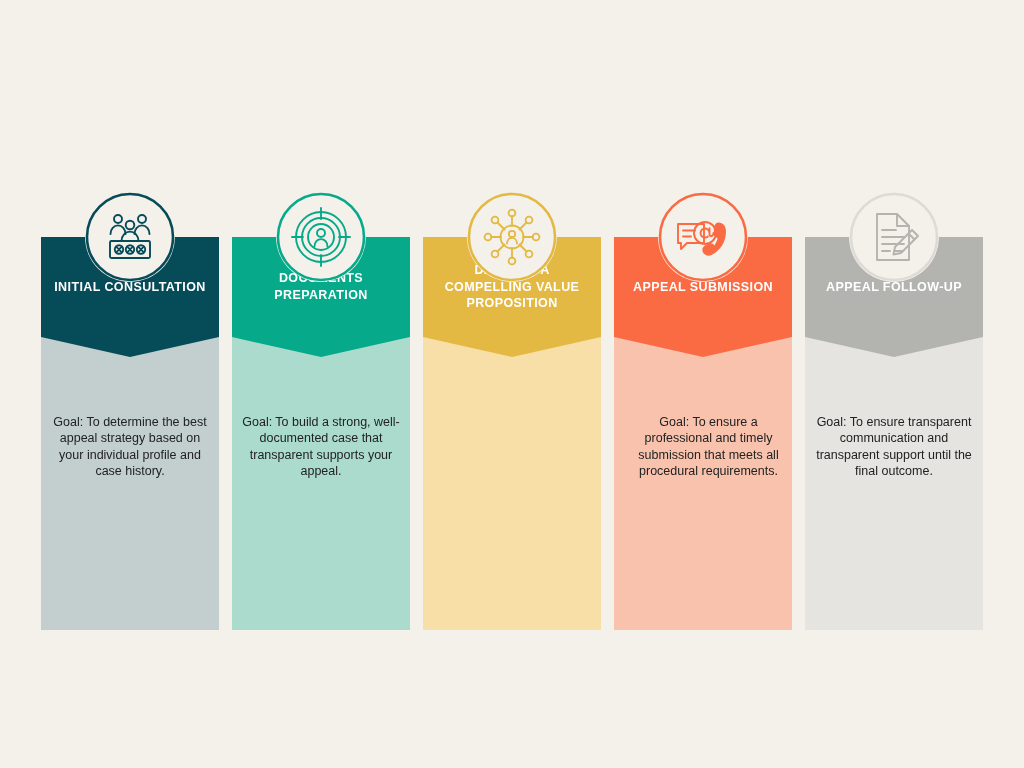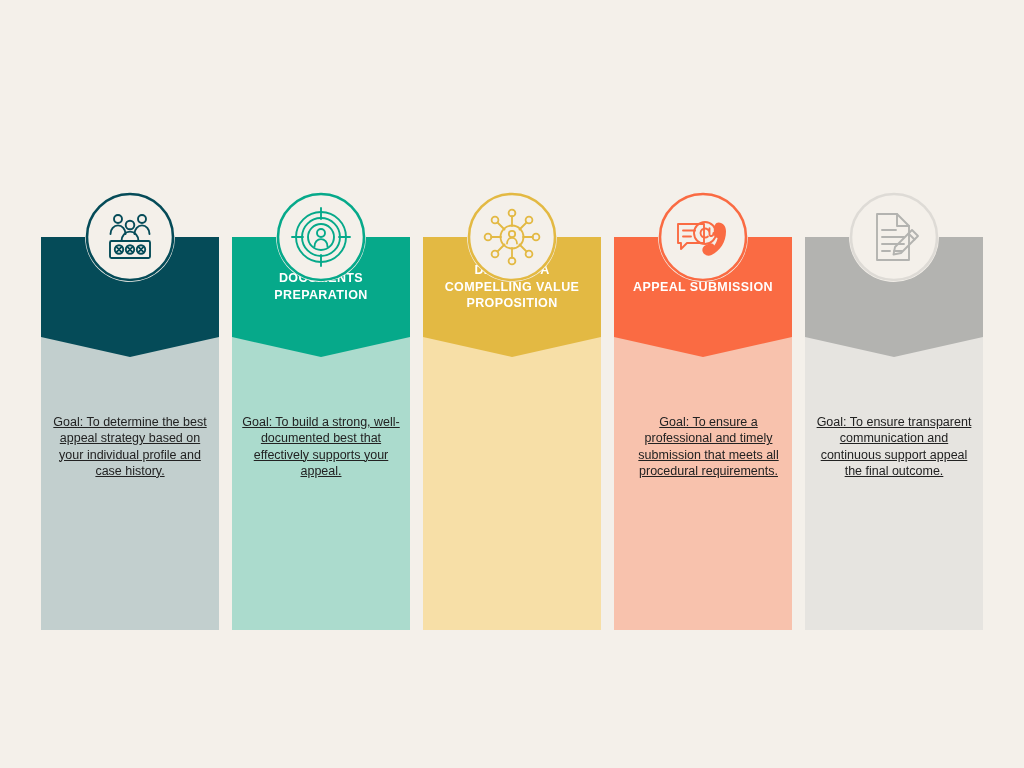--- a/index.html
+++ b/index.html
@@ -99,32 +99,32 @@
     position: absolute;
     left: 0;
     width: 178px;
     top: 222px;
     padding: 0 10px;
     box-sizing: border-box;
     text-align: center;
     font-size: 12.5px;
     line-height: 1.3;
     color: #222222;
-    text-decoration: underline;
   }
 </style>
 </head>
 <body style="background: rgb(244, 240, 234);">
 
 <div id="board">
   <div class="columns">
 
     <div class="col">
       <div class="body-panel" style="background: rgb(194, 207, 206);"></div>
       <div class="header-band" style="background: rgb(5, 75, 88);"></div>
+      <div class="header-title" style="color: rgb(255, 255, 255);">INITIAL CONSULTATION</div>
       <div class="badge">
         <svg width="90" height="90" viewBox="0 0 90 90">
           <circle cx="45" cy="45" r="43" fill="#f4f0ea" stroke="#054b58" stroke-width="2.6"></circle>
           <g fill="none" stroke="#054b58" stroke-width="1.9" stroke-linecap="round" stroke-linejoin="round">
             <circle cx="33" cy="27" r="4"></circle>
             <path d="M25.5 42 c0-5 3.4-8.6 7.5-8.6 s7.5 3.6 7.5 8.6"></path>
             <circle cx="57" cy="27" r="4"></circle>
             <path d="M49.5 42 c0-5 3.4-8.6 7.5-8.6 s7.5 3.6 7.5 8.6"></path>
             <circle cx="45" cy="33" r="4.3"></circle>
             <path d="M36.5 49 c0-5.4 3.8-9.4 8.5-9.4 s8.5 4 8.5 9.4"></path>
@@ -153,21 +153,21 @@
             <circle cx="45" cy="45" r="19"></circle>
             <circle cx="45" cy="45" r="13"></circle>
             <path d="M45 16 v11 M45 63 v11 M16 45 h11 M63 45 h11"></path>
           </g>
           <g fill="none" stroke="#06a98a" stroke-width="1.9" stroke-linecap="round" stroke-linejoin="round">
             <circle cx="45" cy="41" r="4"></circle>
             <path d="M38.5 54.5 c0-4.3 2.9-7.4 6.5-7.4 s6.5 3.1 6.5 7.4"></path>
           </g>
         </svg>
       </div>
-      <div class="goal-text" style="color: rgb(34, 34, 34);">Goal: To build a strong, well-documented best that effectively supports your appeal.</div>
+      <div class="goal-text" style="color: rgb(34, 34, 34);">Goal: To build a strong, well-documented case that transparent supports your appeal.</div>
     </div>
 
     <div class="col">
       <div class="body-panel" style="background: rgb(247, 223, 167);"></div>
       <div class="header-band" style="background: rgb(227, 185, 67);"></div>
       <div class="header-title" style="color: rgb(255, 255, 255);">DEVELOP A COMPELLING VALUE PROPOSITION</div>
       <div class="badge">
         <svg width="90" height="90" viewBox="0 0 90 90">
           <circle cx="45" cy="45" r="43" fill="#f4f0ea" stroke="#e3b943" stroke-width="2.6"></circle>
           <g fill="none" stroke="#e3b943" stroke-width="1.8" stroke-linecap="round">
@@ -206,29 +206,30 @@
           </g>
           <path d="M60.5 30.5 c4.5 0 7.5 3.6 7.5 9 c0 10.5 -6 19.5 -14.5 23.5 c-3.5 1.6 -7.5 0.2 -8.8 -3.2 c-1 -2.7 0.2 -5.4 2.8 -6.6 l3.2 -1.5 c2.2 -1 4.6 -0.2 5.6 1.8 c1.6 -2 2.8 -4.6 3.3 -7.4 c-2.2 -0.3 -3.8 -2.2 -3.8 -4.5 v-3.6 c0 -4 1.8 -7.5 4.7 -7.5 z" fill="#fa6b43"></path>
         </svg>
       </div>
       <div class="goal-text" style="color: rgb(34, 34, 34); padding-left: 21px;">Goal: To ensure a professional and timely submission that meets all procedural requirements.</div>
     </div>
 
     <div class="col">
       <div class="body-panel" style="background: rgb(230, 228, 224);"></div>
       <div class="header-band" style="background: rgb(179, 179, 176);"></div>
+      <div class="header-title" style="color: rgb(255, 255, 255);">APPEAL FOLLOW-UP</div>
       <div class="badge">
         <svg width="90" height="90" viewBox="0 0 90 90">
           <circle cx="45" cy="45" r="43" fill="#f4f0ea" stroke="#dedbd6" stroke-width="2.6"></circle>
           <g fill="none" stroke="#b3b3b0" stroke-width="1.9" stroke-linecap="round" stroke-linejoin="round">
             <path d="M28 22 h20 l12 12 v34 h-32 z"></path>
             <path d="M48 22 v12 h12"></path>
             <path d="M33 38 h14 M33 45 h22 M33 52 h22 M33 59 h8 M45 59 h8"></path>
             <path d="M63 38 l6 6 l-17 17 l-7.5 1.5 l1.5 -7.5 z"></path>
             <path d="M59.5 41.5 l6 6"></path>
           </g>
         </svg>
       </div>
-      <div class="goal-text" style="color: rgb(34, 34, 34);">Goal: To ensure transparent communication and continuous support appeal the final outcome.</div>
+      <div class="goal-text" style="color: rgb(34, 34, 34);">Goal: To ensure transparent communication and transparent support until the final outcome.</div>
     </div>
 
   </div>
 </div>
 
 </body></html>

